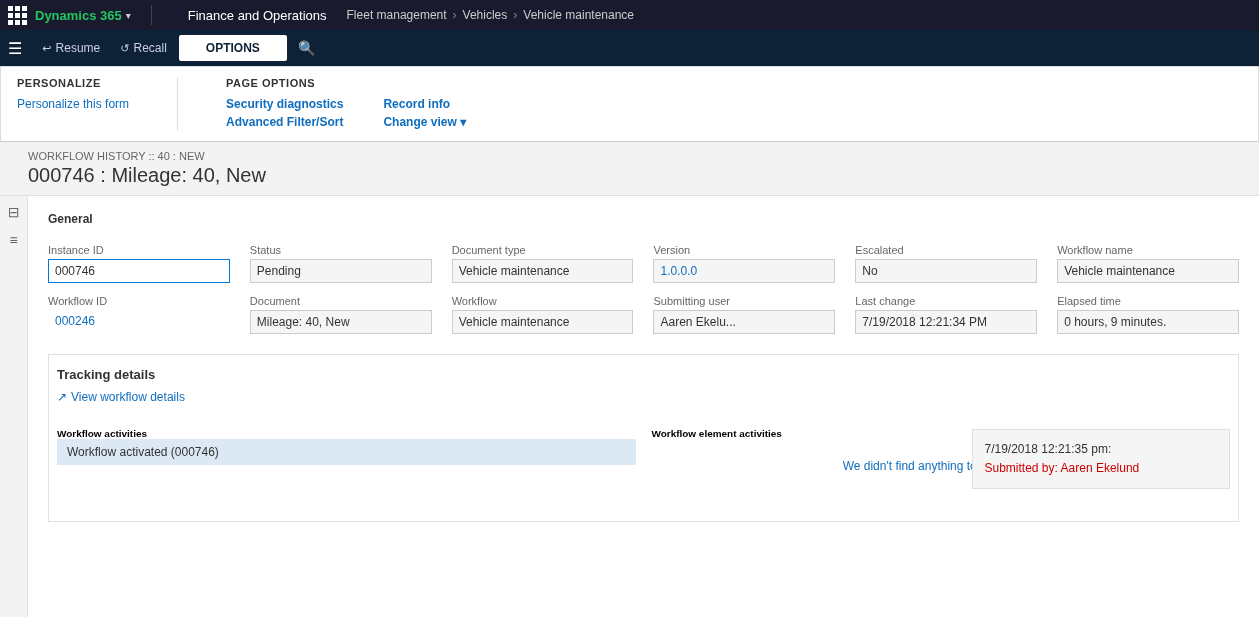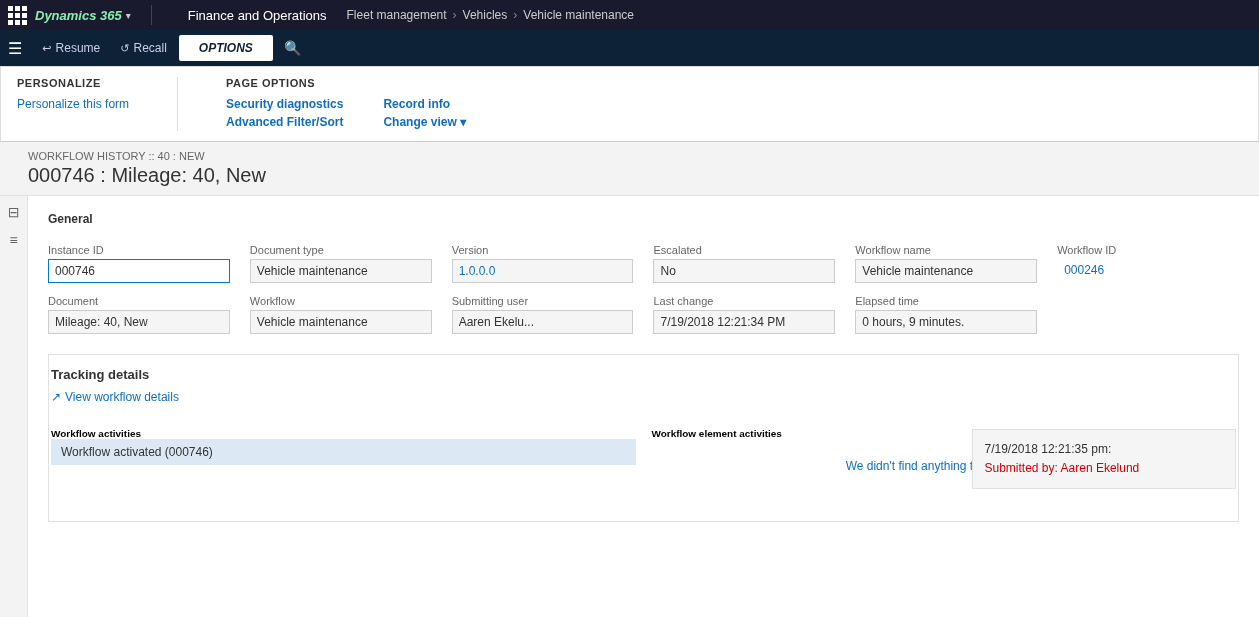--- a/index.html
+++ b/index.html
@@ -20,23 +20,22 @@
       display: grid;
       grid-template-columns: repeat(3, 5px);
       gap: 2px;
     }
     .top-nav .grid-icon span {
       width: 5px; height: 5px; background: #fff; display: block;
     }
     .top-nav .app-name {
       font-size: 13px;
       font-weight: 600;
-      color: #86efac;
+      color: #22c55e;
       margin-right: 4px;
-      font-style: italic;
     }
     .top-nav .chevron-down {
       color: #ccc;
       font-size: 10px;
       margin-right: 20px;
     }
     .top-nav .divider-v {
       width: 1px;
       height: 20px;
       background: #444;
@@ -80,26 +79,25 @@
       color: #cce;
       font-size: 12px;
       padding: 4px 8px;
       cursor: pointer;
       border-radius: 2px;
     }
     .options-bar .nav-btn .icon { font-size: 11px; }
     .options-bar .tab-active {
       background: #fff;
       color: #0d2137;
-      padding: 6px 20px;
+      padding: 6px 27px;
       font-size: 12px;
       font-weight: 600;
       border-radius: 2px;
       cursor: pointer;
-      font-style: italic;
     }
     .options-bar .search-icon-btn {
       color: #cce;
       font-size: 14px;
       padding: 4px 8px;
       cursor: pointer;
     }
 
     
     .dropdown-panel {
@@ -216,21 +214,21 @@
       display: block;
       padding: 3px 6px;
       border: 1px solid transparent;
       height: 24px;
     }
 
     
     .tracking-section {
       margin-top: 8px;
       border: 1px solid #e0e0e0;
-      padding: 12px 2px;
+      padding: 12px 8px;
     }
     .tracking-title {
       font-size: 13px;
       font-weight: 600;
       color: #333;
       margin-bottom: 8px;
     }
     .view-workflow-link {
       color: #106ebe;
       font-size: 12px;
@@ -354,20 +352,24 @@
 
     <div class="section-title">General</div>
 
     <div class="fields-grid">
 
       <div class="field-group">
         <label>Instance ID</label>
         <input class="field-input active-border" type="text" value="000746" style="">
       </div>
       <div class="field-group">
+        <label>Status</label>
+        <input class="field-input" type="text" value="Pending" style="">
+      </div>
+      <div class="field-group">
         <label>Document type</label>
         <input class="field-input" type="text" value="Vehicle maintenance" style="">
       </div>
       <div class="field-group">
         <label>Version</label>
         <input class="field-input" type="text" value="1.0.0.0" style="color: rgb(16, 110, 190);">
       </div>
       <div class="field-group">
         <label>Escalated</label>
         <input class="field-input" type="text" value="No" style="">

